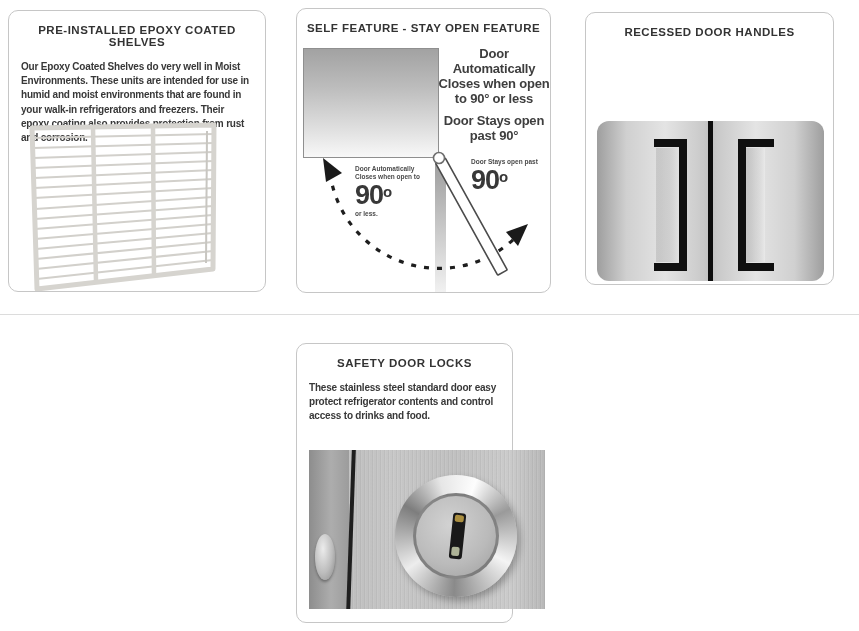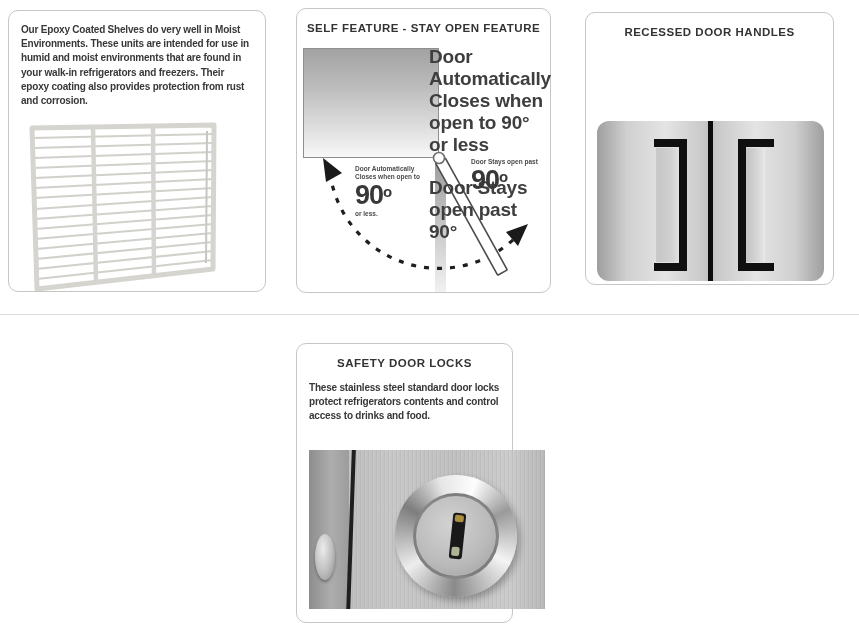--- a/index.html
+++ b/index.html
@@ -34,24 +34,24 @@
 
   
   .diagram { position:absolute; inset:0; }
   .sc-box {
     position:absolute; left:6px; top:39px; width:136px; height:110px;
     border:1px solid #8f8f8f;
     background:linear-gradient(180deg,#a2a2a2 0%,#bcbcbc 35%,#e3e3e3 78%,#f8f8f8 100%);
   }
   .sc-svg { position:absolute; inset:0; width:255px; height:285px; }
   .sc-caption {
-    position:absolute; left:132px; top:37px; width:114px; text-align:left;
-    font-size:19px; font-weight:700; letter-spacing:-.2px; line-height:1.16; color:#3e3e3e;
-  }
-  .sc-caption p + p { margin-top:21px; }
+    position:absolute; left:140px; top:37px; width:114px; text-align:center;
+    font-size:13px; font-weight:700; letter-spacing:-.2px; line-height:1.16; color:#3e3e3e;
+  }
+  .sc-caption p + p { margin-top:7px; }
   .sc-label { position:absolute; font-size:6.5px; font-weight:700; color:#4a4a4a; line-height:1.25; }
   .sc-label-left  { left:58px;  top:156px; }
   .sc-label-right { left:174px; top:149px; }
   .sc-big { font-size:27px; font-weight:700; color:#383838; line-height:1; margin-top:1px; letter-spacing:-1px; }
   .sc-big sup { font-size:15px; vertical-align:7px; letter-spacing:0; }
   .sc-small-suffix { margin-top:1px; }
 
   
   .handles-svg { position:absolute; left:11px; top:108px; width:227px; height:160px; }
 
@@ -91,20 +91,21 @@
   }
   .lp-key-brass { position:absolute; left:2px; top:2px; width:9px; height:7px; background:#ab8f40; border-radius:2px; }
   .lp-key-glint { position:absolute; left:2px; bottom:3px; width:8px; height:9px; background:#c9cfae; opacity:.85; border-radius:2px; }
 </style>
 </head>
 <body>
 
 <div class="page">
 
   <section class="card card-shelves">
+    <h2 class="card-title">PRE-INSTALLED EPOXY COATED SHELVES</h2>
     <p class="card-body">Our Epoxy Coated Shelves do very well in Moist Environments. These  units are intended for use in humid and moist environments that are found in your walk-in refrigerators and freezers. Their epoxy coating also provides protection from rust and corrosion.</p>
     <svg class="shelf-svg" viewBox="0 0 230 180">
       <g stroke="#d2d0cb" stroke-width="2.2">
         <line x1="15" y1="27" x2="197" y2="23"></line>
           <line x1="16" y1="37" x2="197" y2="32"></line>
         <line x1="16" y1="47" x2="197" y2="41"></line>
           <line x1="16" y1="57" x2="197" y2="50"></line>
         <line x1="17" y1="67" x2="197" y2="59"></line>
           <line x1="17" y1="77" x2="197" y2="68"></line>
         <line x1="17" y1="87" x2="197" y2="77"></line>
@@ -189,21 +190,21 @@
       <rect x="111" y="0" width="5" height="160" fill="#0d0d0d"></rect>
       <path d="M57,22 H86 V146 H57" fill="none" stroke="#0f0f0f" stroke-width="8"></path>
       <path d="M177,22 H145 V146 H177" fill="none" stroke="#0f0f0f" stroke-width="8"></path>
     </svg>
   </section>
 
   <div class="divider"></div>
 
   <section class="card card-locks">
     <h2 class="card-title">SAFETY DOOR LOCKS</h2>
-    <p class="card-body">These stainless steel standard door locks protect refrigerators contents and control access to drinks and food.</p>
+    <p class="card-body">These stainless steel standard door easy protect refrigerator contents and control access to drinks and food.</p>
     <div class="lock-photo">
       <div class="lp-left"></div>
       <div class="lp-line"></div>
       <div class="lp-oval"></div>
       <div class="lp-ring">
         <div class="lp-face">
           <div class="lp-key">
             <div class="lp-key-brass"></div>
             <div class="lp-key-glint"></div>
           </div>

